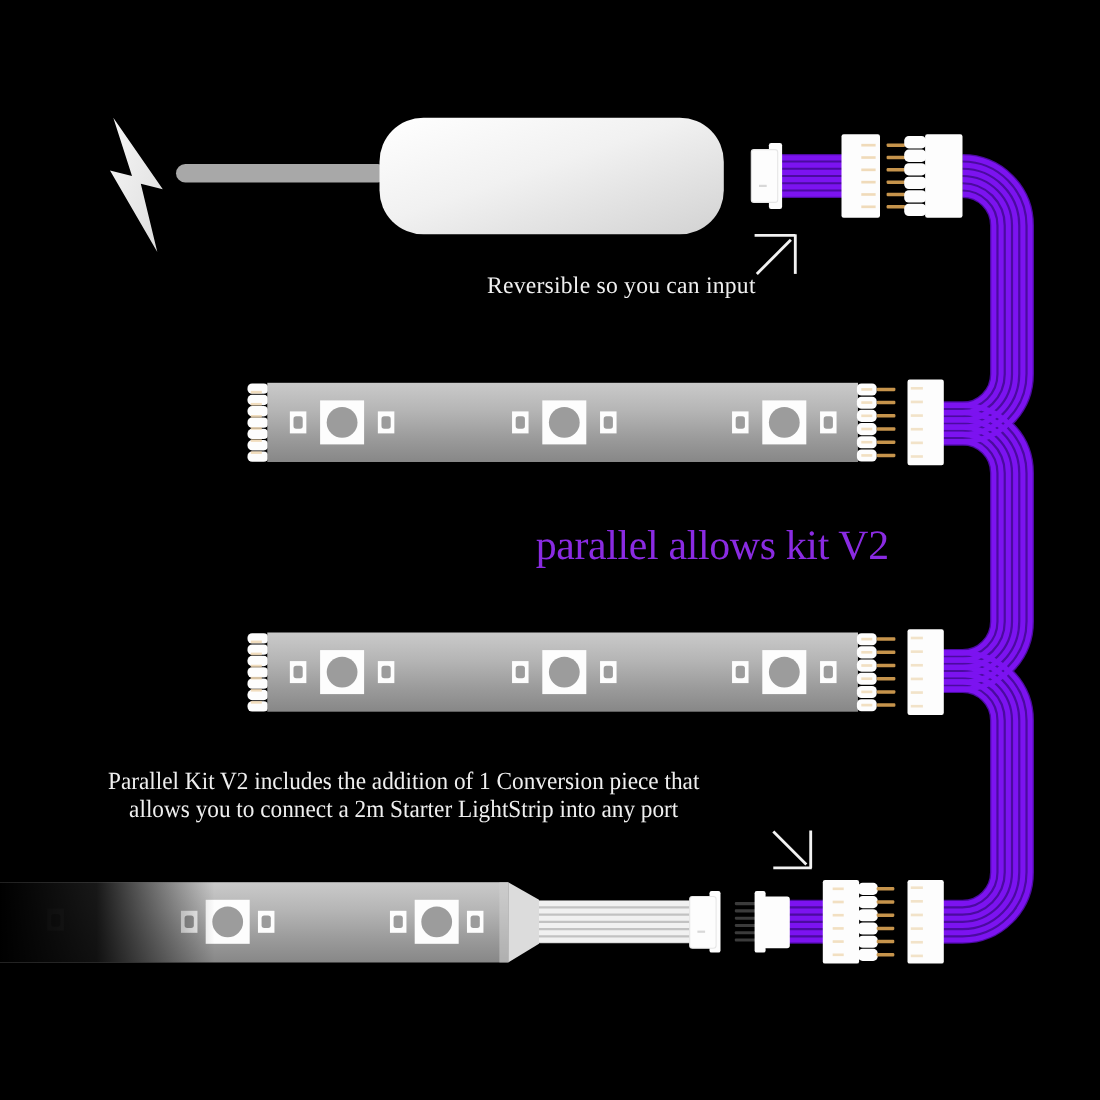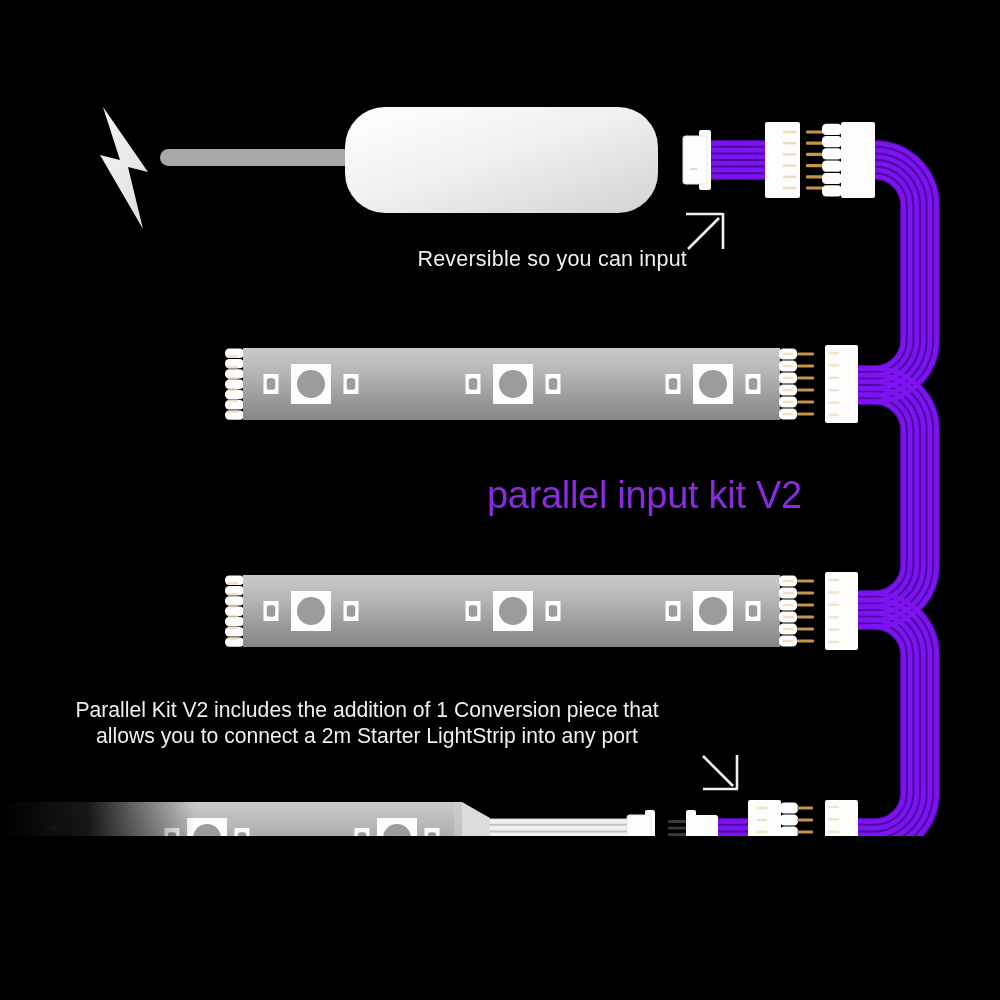--- a/index.html
+++ b/index.html
@@ -1,17 +1,17 @@
 <!DOCTYPE html>
 <html><head>
 <meta charset="utf-8">
 <style>
   html,body{margin:0;padding:0;background:#000;}
-  .canvas{position:relative;width:1000px;height:836px;background:#000;overflow:hidden;
-          font-family:Liberation Sans, sans-serif;}
+  .canvas{position:relative;width:1000px;height:1000px;background:#000;overflow:hidden;
+          font-family:Liberation Serif, serif;}
   svg{position:absolute;left:0;top:0;}
   .note{position:absolute;color:#efefef;}
   .note-reversible{right:313px;top:248px;text-align:right;font-size:21.5px;line-height:23.5px;letter-spacing:0.2px;}
   .note-conversion{left:4px;top:697px;width:726px;text-align:center;font-size:22.5px;line-height:25.5px;
                    transform:scaleX(0.94);transform-origin:50% 50%;}
   .note-line{white-space:nowrap;}
   .kit-title{position:absolute;left:487px;top:474px;font-size:38px;letter-spacing:-0.3px;font-weight:400;}
 </style>
 </head>
 <body>
@@ -306,19 +306,19 @@
         <path d="M 703 756 L 733 786" fill="none" stroke="#F2F2F2" stroke-width="2.6"></path>
         <path d="M 737 755 L 737 789" fill="none" stroke="#F2F2F2" stroke-width="2.6"></path>
         <path d="M 703 789 L 738 789" fill="none" stroke="#F2F2F2" stroke-width="2.6"></path>
       </g>
     </svg>
 
   <div class="note note-reversible" style="color: rgb(239, 239, 239);">
     <div class="note-line">Reversible so you can input</div>
   </div>
 
-  <div class="kit-title" style="color: rgb(138, 43, 226);">parallel input kit V2</div>
+  <div class="kit-title" style="color: rgb(138, 43, 226);">parallel allows kit V2</div>
 
   <div class="note note-conversion" style="color: rgb(239, 239, 239);">
     <div class="note-line">Parallel Kit V2 includes the addition of 1 Conversion piece that</div>
     <div class="note-line">allows you to connect a 2m Starter LightStrip into any port</div>
   </div>
 </div>
 
 </body></html>

